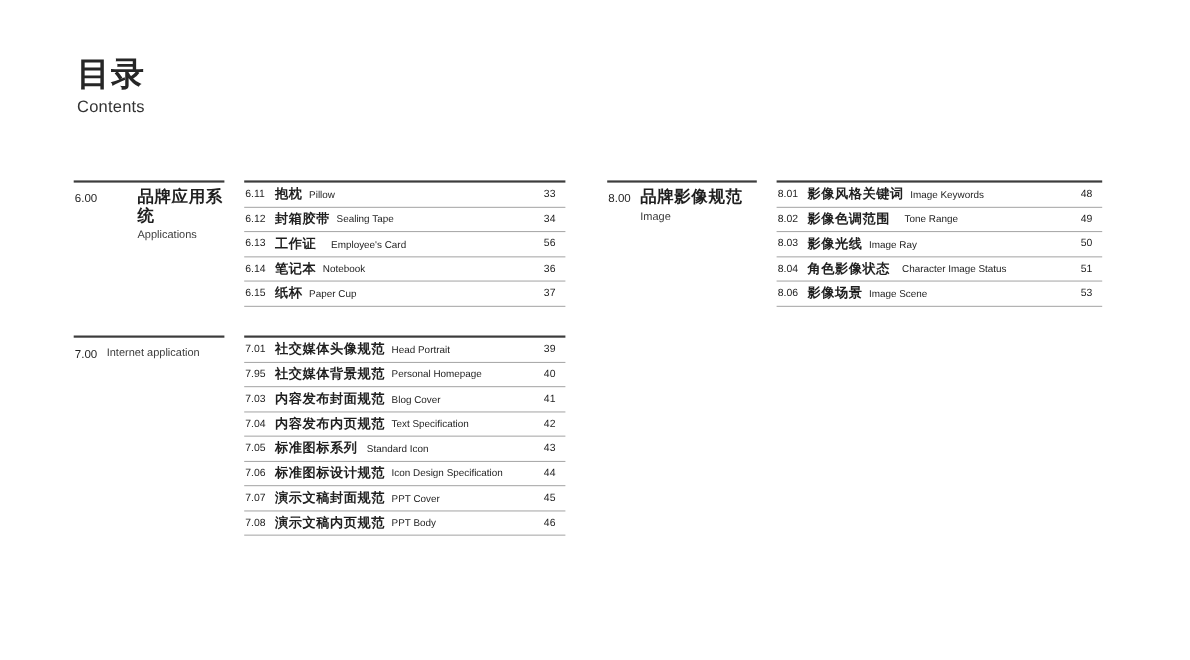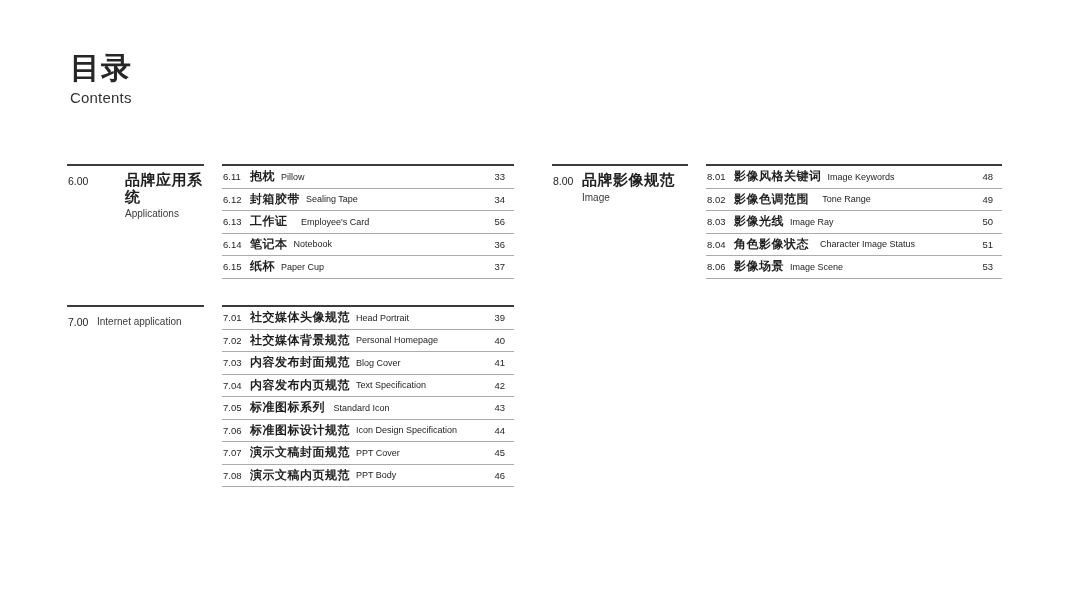--- a/index.html
+++ b/index.html
@@ -132,21 +132,21 @@
   </div>
   <div class="toc-list pos-l7">
     <div class="toc-row">
       <span class="row-num">7.01</span>
       <span class="row-zh">社交媒体头像规范</span>
       <span class="row-en">Head Portrait</span>
       <span class="row-page">39</span>
     </div>
 
     <div class="toc-row">
-      <span class="row-num">7.02</span>
+      <span class="row-num">7.95</span>
       <span class="row-zh">社交媒体背景规范</span>
       <span class="row-en">Personal Homepage</span>
       <span class="row-page">40</span>
     </div>
 
     <div class="toc-row">
       <span class="row-num">7.03</span>
       <span class="row-zh">内容发布封面规范</span>
       <span class="row-en">Blog Cover</span>
       <span class="row-page">41</span>

